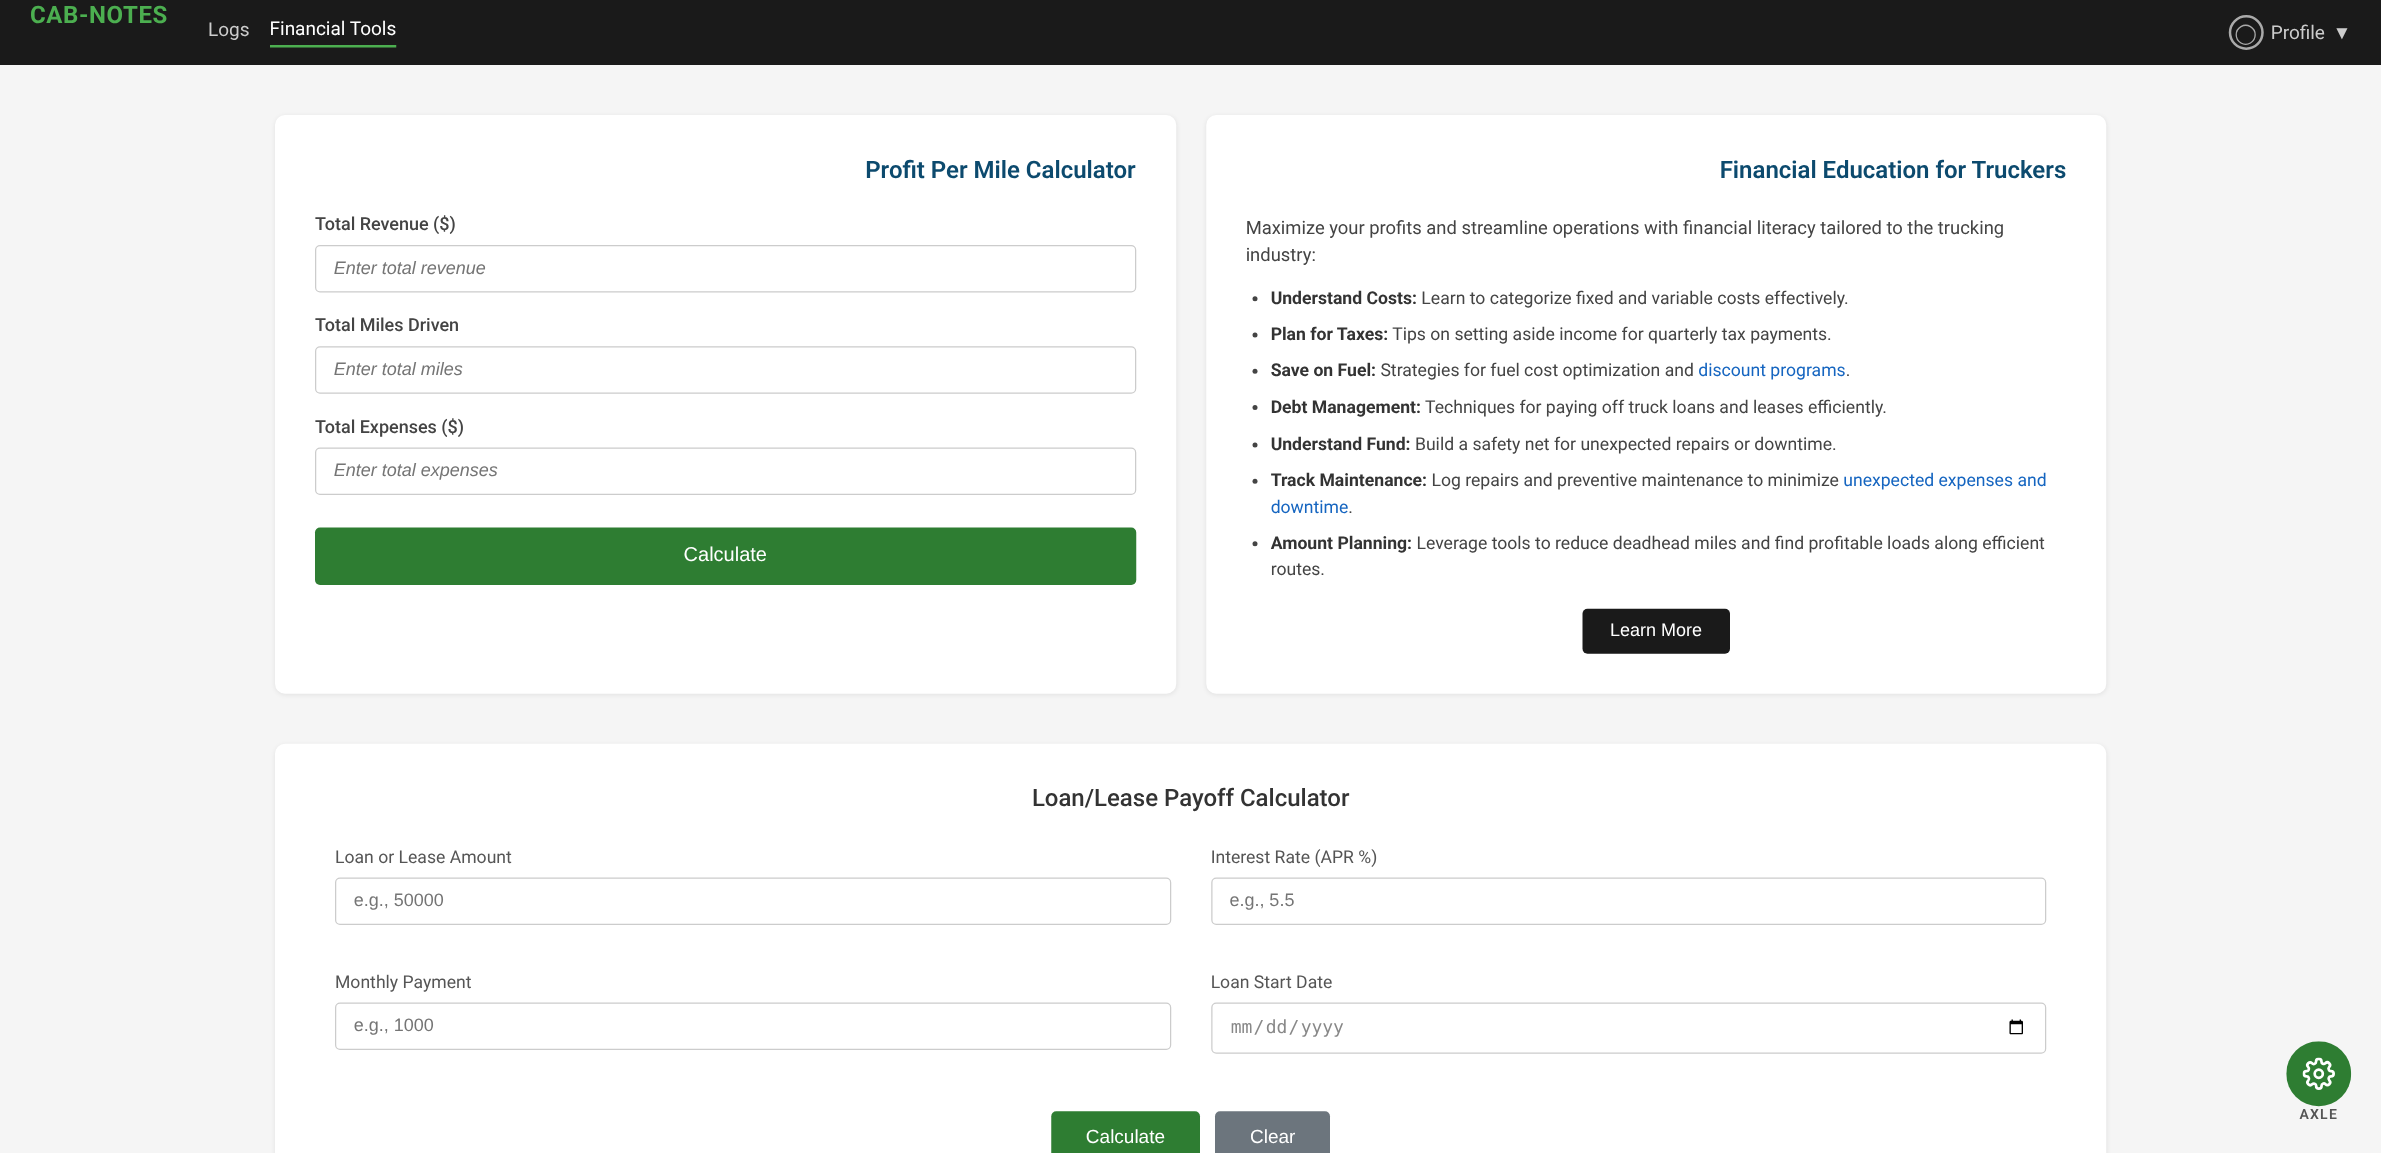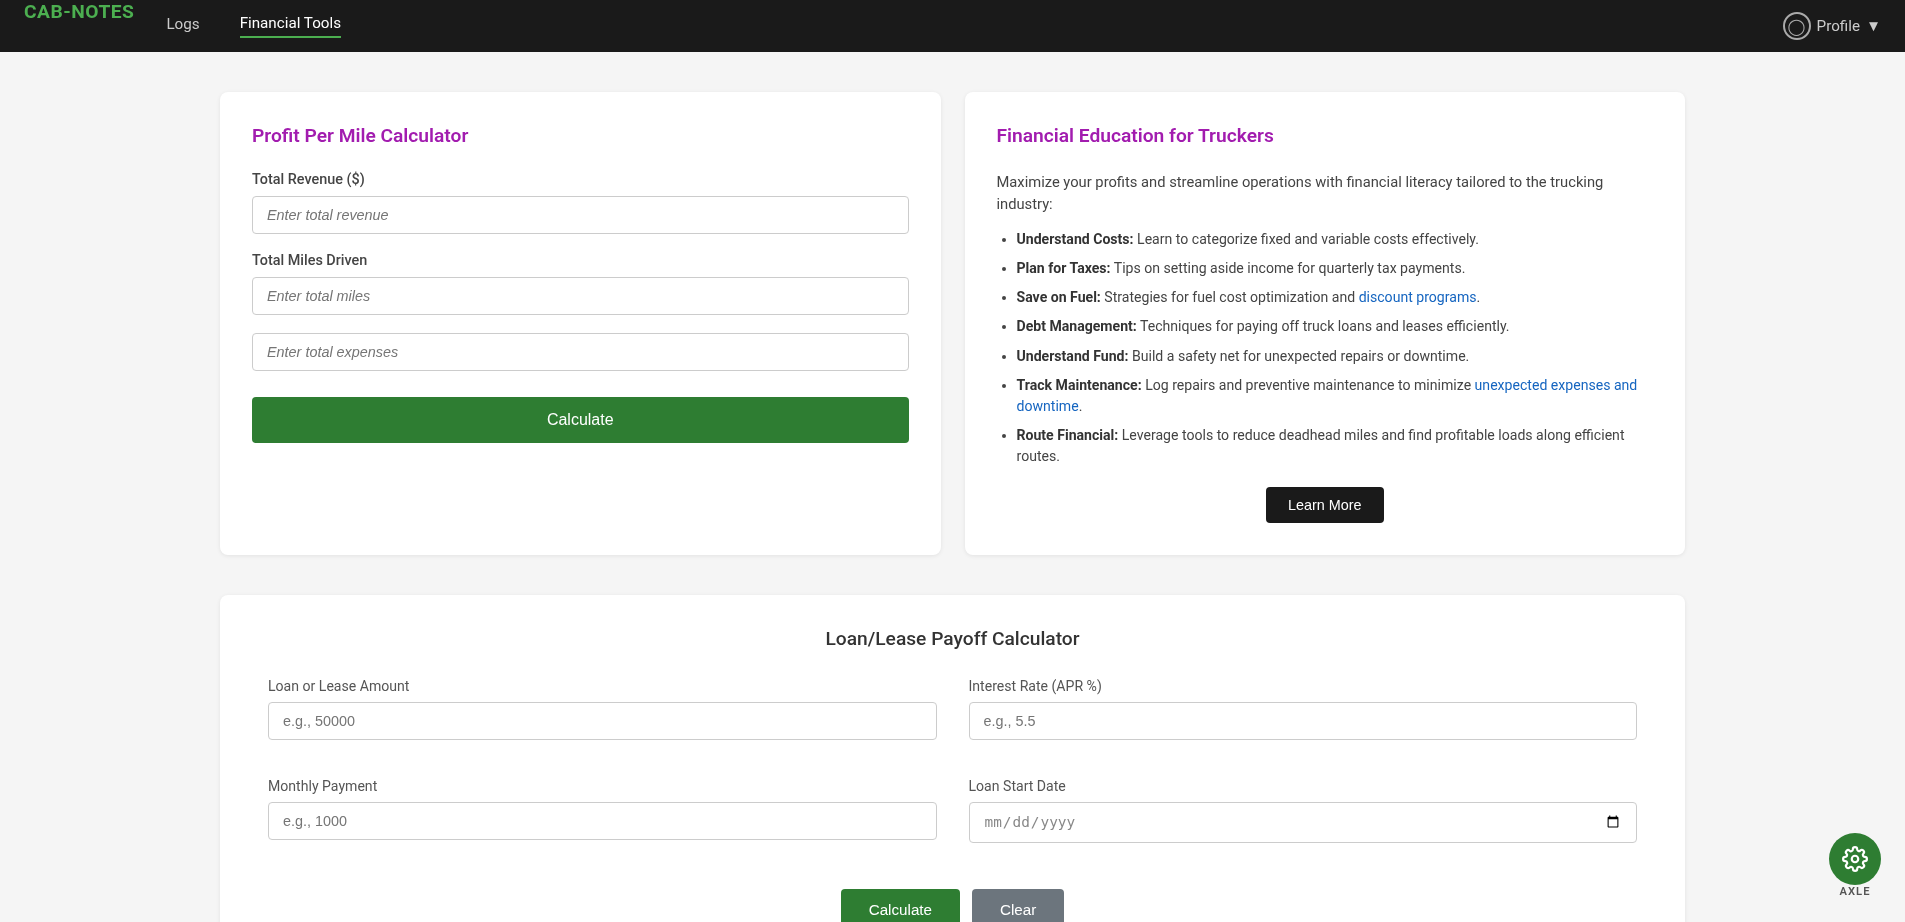--- a/index.html
+++ b/index.html
@@ -15,21 +15,21 @@
     }
     .nav-logo {
       color: #4caf50;
       font-weight: 700;
       font-size: 1.2rem;
       letter-spacing: 0.5px;
       margin-right: 32px;
     }
     .nav-links {
       display: flex;
-      gap: 40px;
+      gap: 16px;
       align-items: center;
       flex: 1;
     }
     .nav-link {
       color: #ccc;
       text-decoration: none;
       font-size: 0.95rem;
       padding-bottom: 4px;
     }
     .nav-link.active {
@@ -74,22 +74,22 @@
 
     
     .card {
       background: #fff;
       border-radius: 8px;
       padding: 32px;
       box-shadow: 0 1px 4px rgba(0,0,0,0.08);
     }
 
     .card-title {
-      text-align: left;
-      color: #a21caf;
+      text-align: right;
+      color: #0c4a6e;
       font-size: 1.2rem;
       font-weight: 600;
       margin-bottom: 24px;
     }
 
     
     .field-label {
       font-size: 0.9rem;
       color: #444;
       margin-bottom: 8px;
@@ -272,37 +272,38 @@
         <div class="field-label">Total Revenue ($)</div>
         <input class="text-input" type="text" placeholder="Enter total revenue" style="">
       </div>
 
       <div class="field-group">
         <div class="field-label">Total Miles Driven</div>
         <input class="text-input" type="text" placeholder="Enter total miles" style="">
       </div>
 
       <div class="field-group">
+        <div class="field-label">Total Expenses ($)</div>
         <input class="text-input" type="text" placeholder="Enter total expenses" style="">
       </div>
 
       <button class="btn-calculate-main">Calculate</button>
     </div>
 
     <div class="card edu-card">
       <div class="card-title">Financial Education for Truckers</div>
       <p>Maximize your profits and streamline operations with financial literacy tailored to the trucking industry:</p>
       <ul>
         <li><strong>Understand Costs:</strong> Learn to categorize fixed and variable costs effectively.</li>
         <li><strong>Plan for Taxes:</strong> Tips on setting aside income for quarterly tax payments.</li>
         <li><strong>Save on Fuel:</strong> Strategies for fuel cost optimization and <span class="link-text">discount programs</span>.</li>
         <li><strong>Debt Management:</strong> Techniques for paying off truck loans and leases efficiently.</li>
         <li><strong>Understand Fund:</strong> Build a safety net for unexpected repairs or downtime.</li>
         <li><strong>Track Maintenance:</strong> Log repairs and preventive maintenance to minimize <span class="link-text">unexpected expenses and downtime</span>.</li>
-        <li><strong>Route Financial:</strong> Leverage tools to reduce deadhead miles and find profitable loads along efficient routes.</li>
+        <li><strong>Amount Planning:</strong> Leverage tools to reduce deadhead miles and find profitable loads along efficient routes.</li>
       </ul>
       <button class="learn-more-btn">Learn More</button>
     </div>
 
   </div>
 
   <div class="loan-section">
     <div class="loan-title">Loan/Lease Payoff Calculator</div>
 
     <div class="loan-grid">

